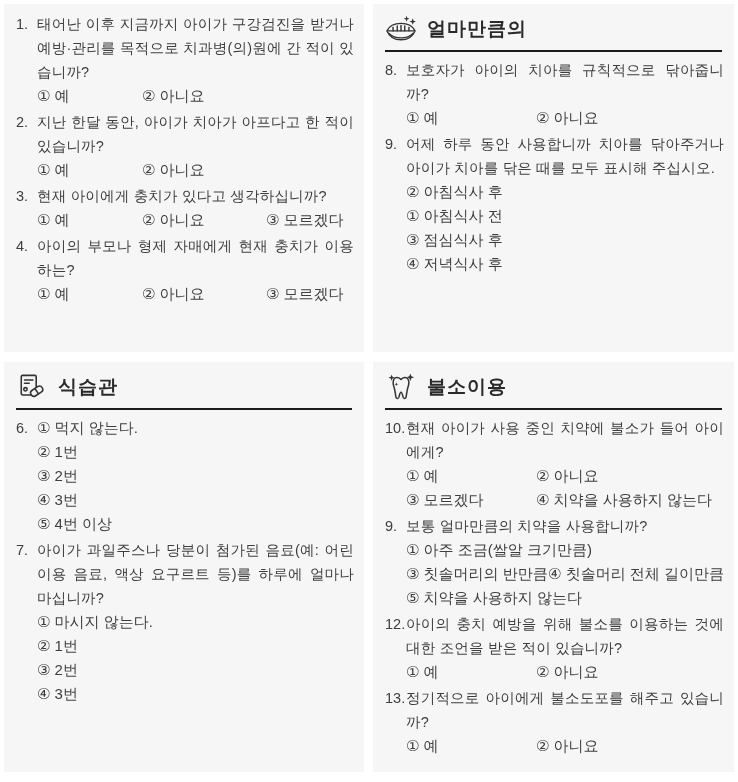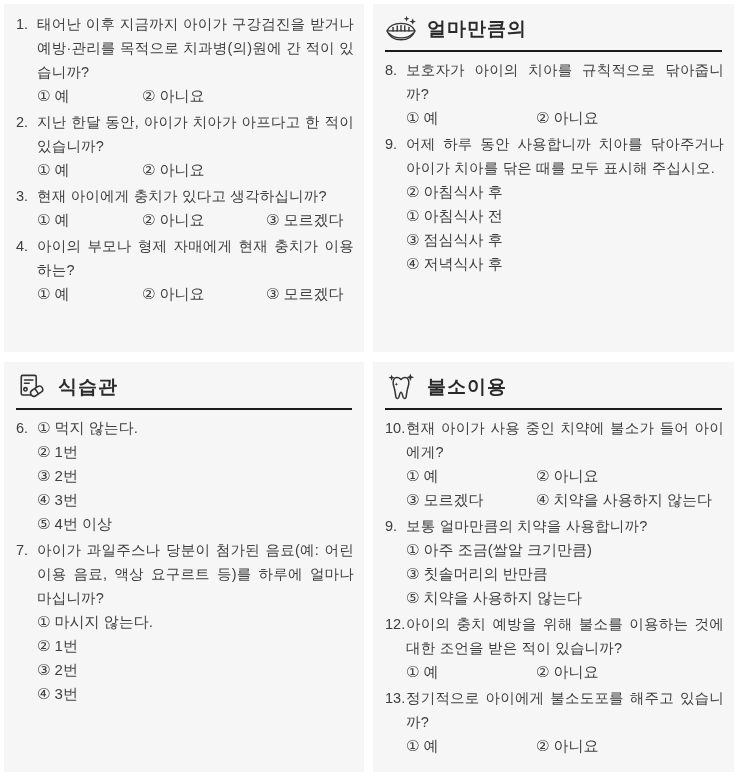--- a/index.html
+++ b/index.html
@@ -243,20 +243,21 @@
         </div>
         <div class="question">
           <span class="q-num">9.</span>
           <div class="q-body">
             <div class="q-text">보통 얼마만큼의 치약을 사용합니까?</div>
             <div class="option-row">
               <span class="option-cell">① 아주 조금(쌀알 크기만큼)</span>
             </div>
             <div class="option-row">
               <span class="option-cell">③ 칫솔머리의 반만큼</span>
+              <span class="option-cell">④ 칫솔머리 전체 길이만큼</span>
             </div>
             <div class="option-row">
               <span class="option-cell">⑤ 치약을 사용하지 않는다</span>
             </div>
           </div>
         </div>
         <div class="question">
           <span class="q-num">12.</span>
           <div class="q-body">
             <div class="q-text">아이의 충치 예방을 위해 불소를 이용하는 것에 대한 조언을 받은 적이 있습니까?</div>

